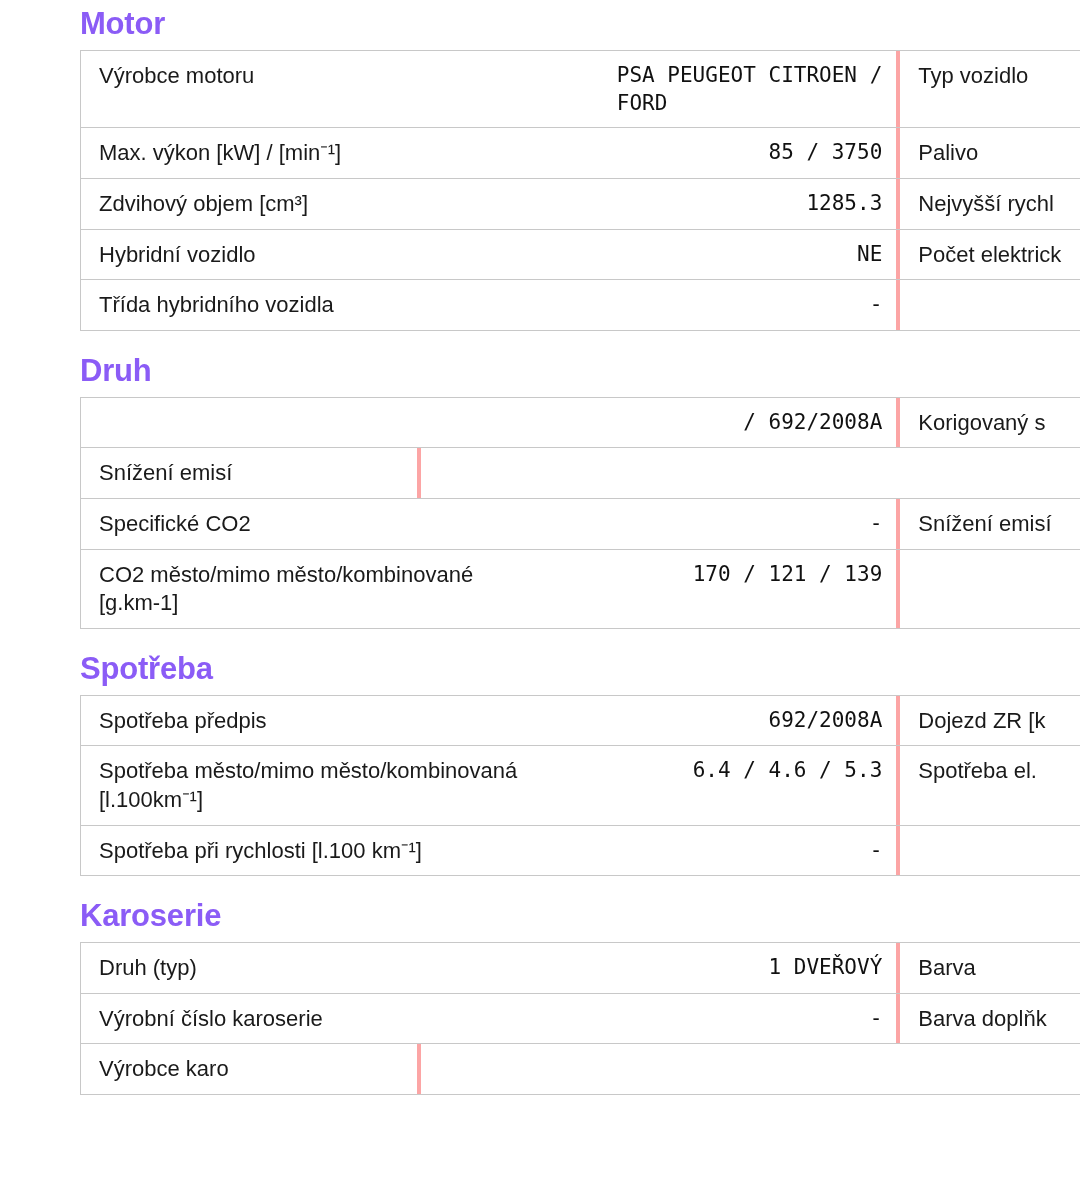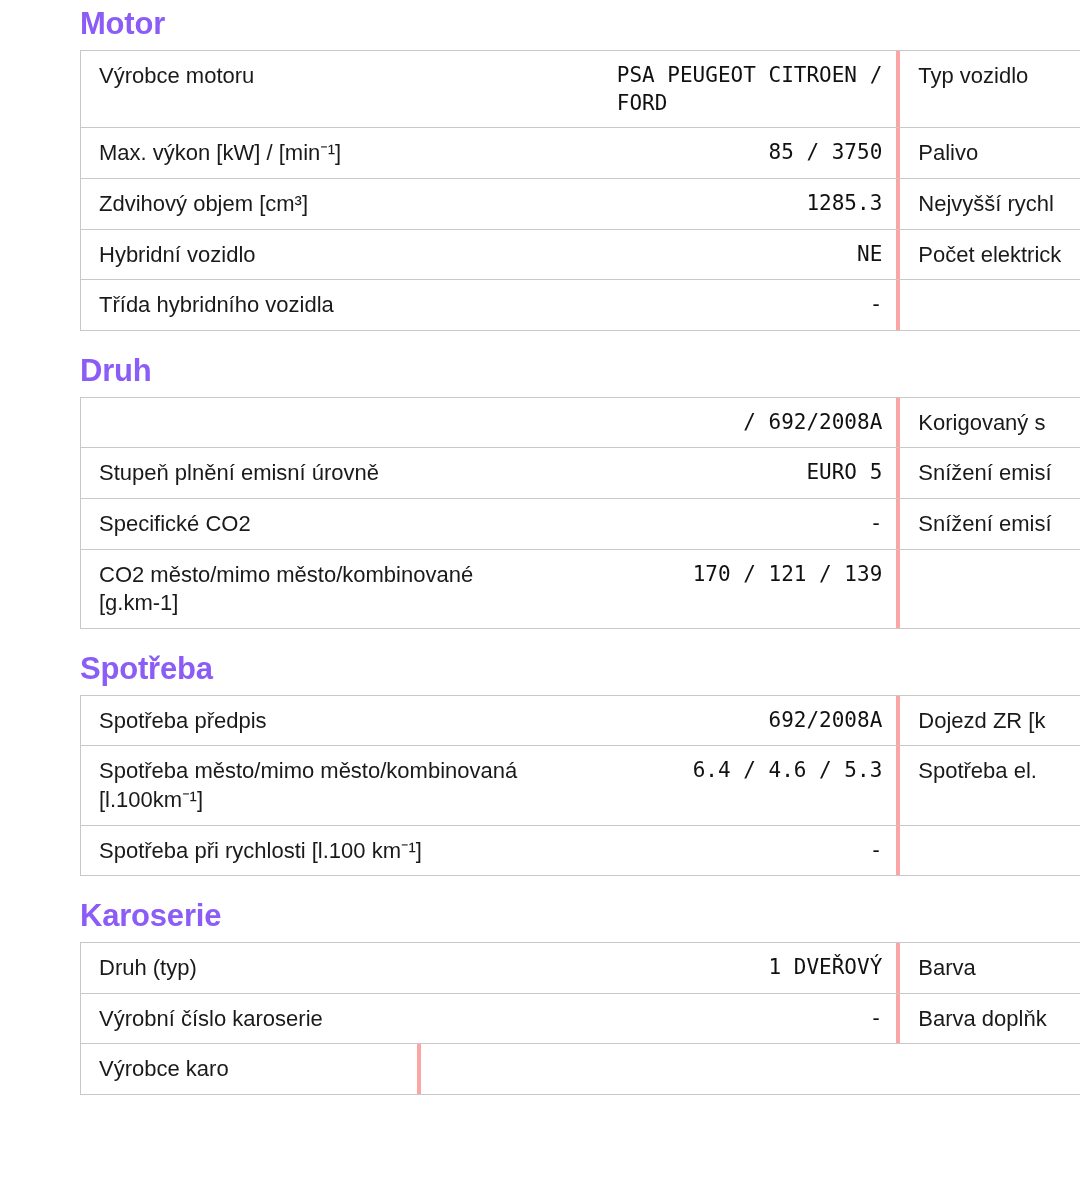--- a/index.html
+++ b/index.html
@@ -125,24 +125,20 @@
       <div class="table">
         <div class="row">
           <div class="cell left">
             <div class="value">/ 692/2008A</div>
           </div>
           <div class="cell right">
             <div class="label">Korigovaný s</div>
           </div>
         </div>
         <div class="row">
-          <div class="cell left">
-            <div class="label">Stupeň plnění emisní úrovně</div>
-            <div class="value">EURO 5</div>
-          </div>
           <div class="cell right">
             <div class="label">Snížení emisí</div>
           </div>
         </div>
         <div class="row">
           <div class="cell left">
             <div class="label">Specifické CO2</div>
             <div class="value">-</div>
           </div>
           <div class="cell right">

